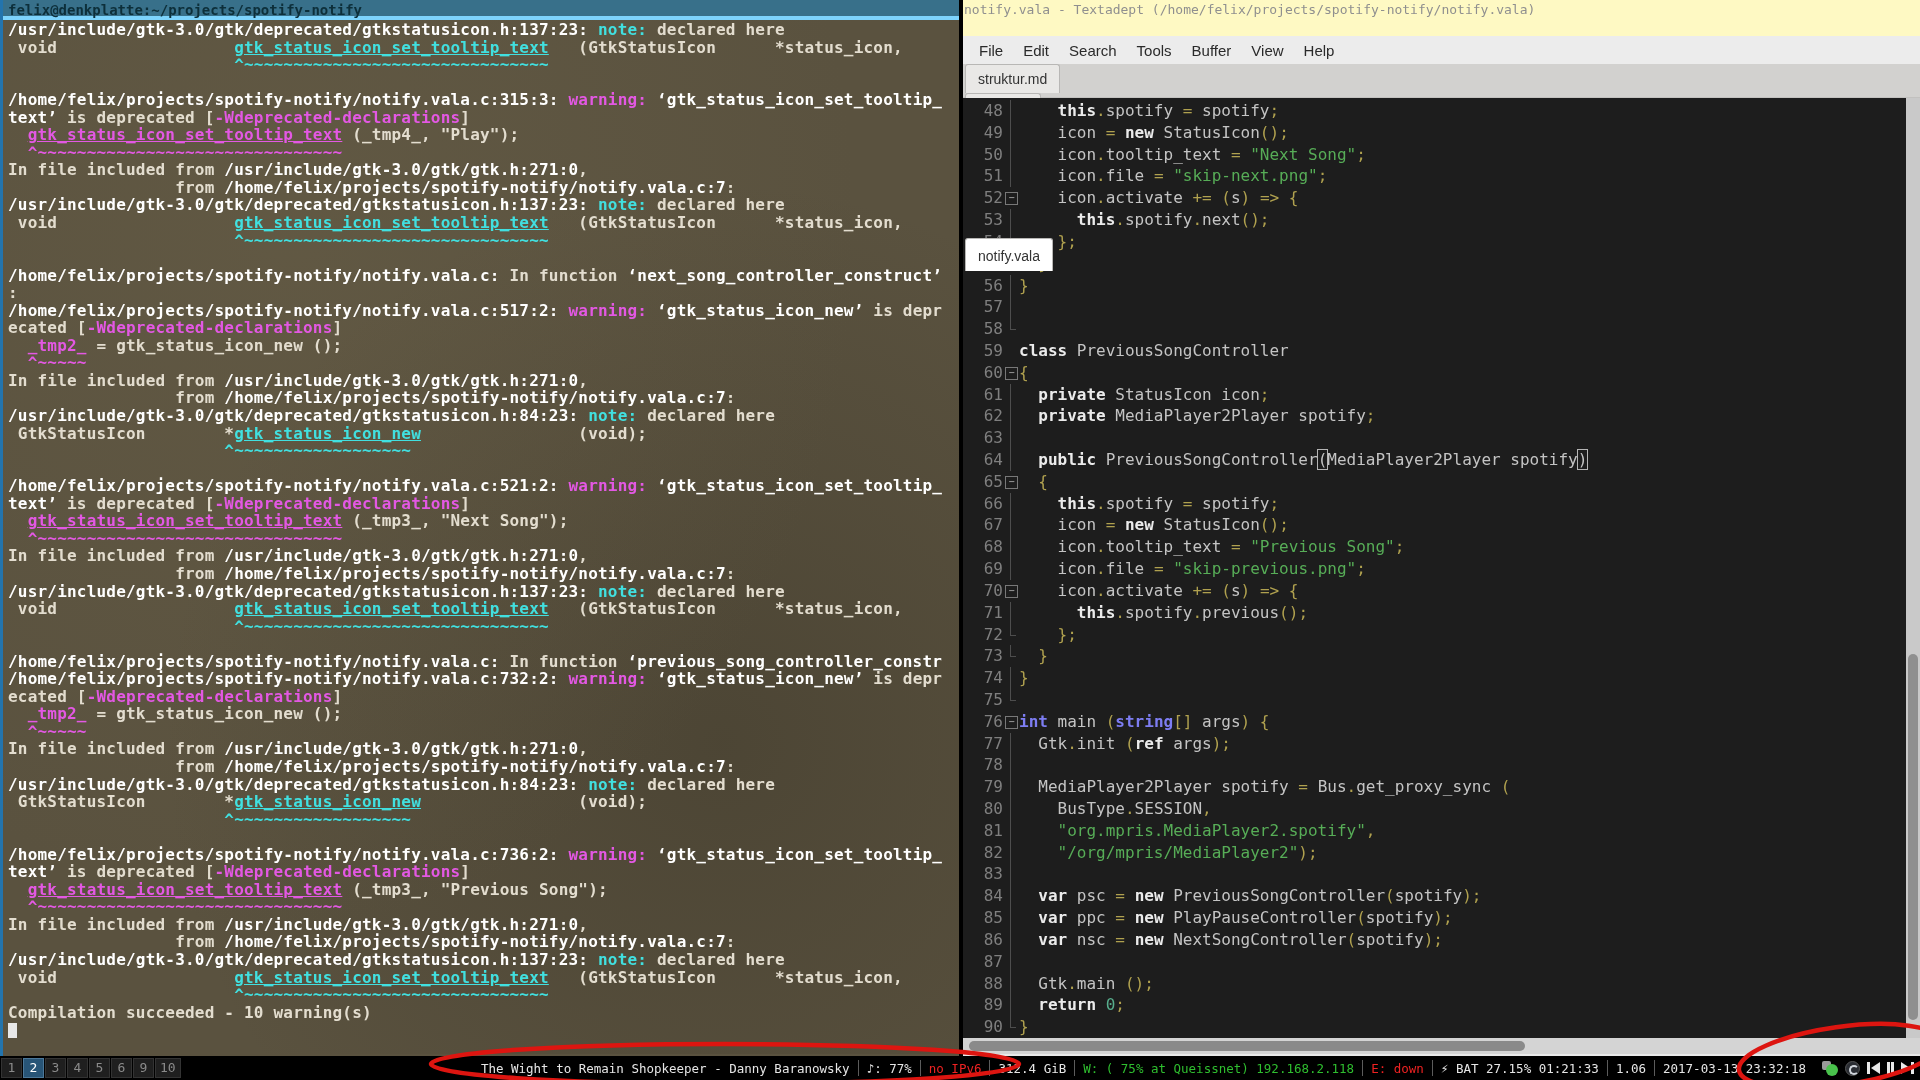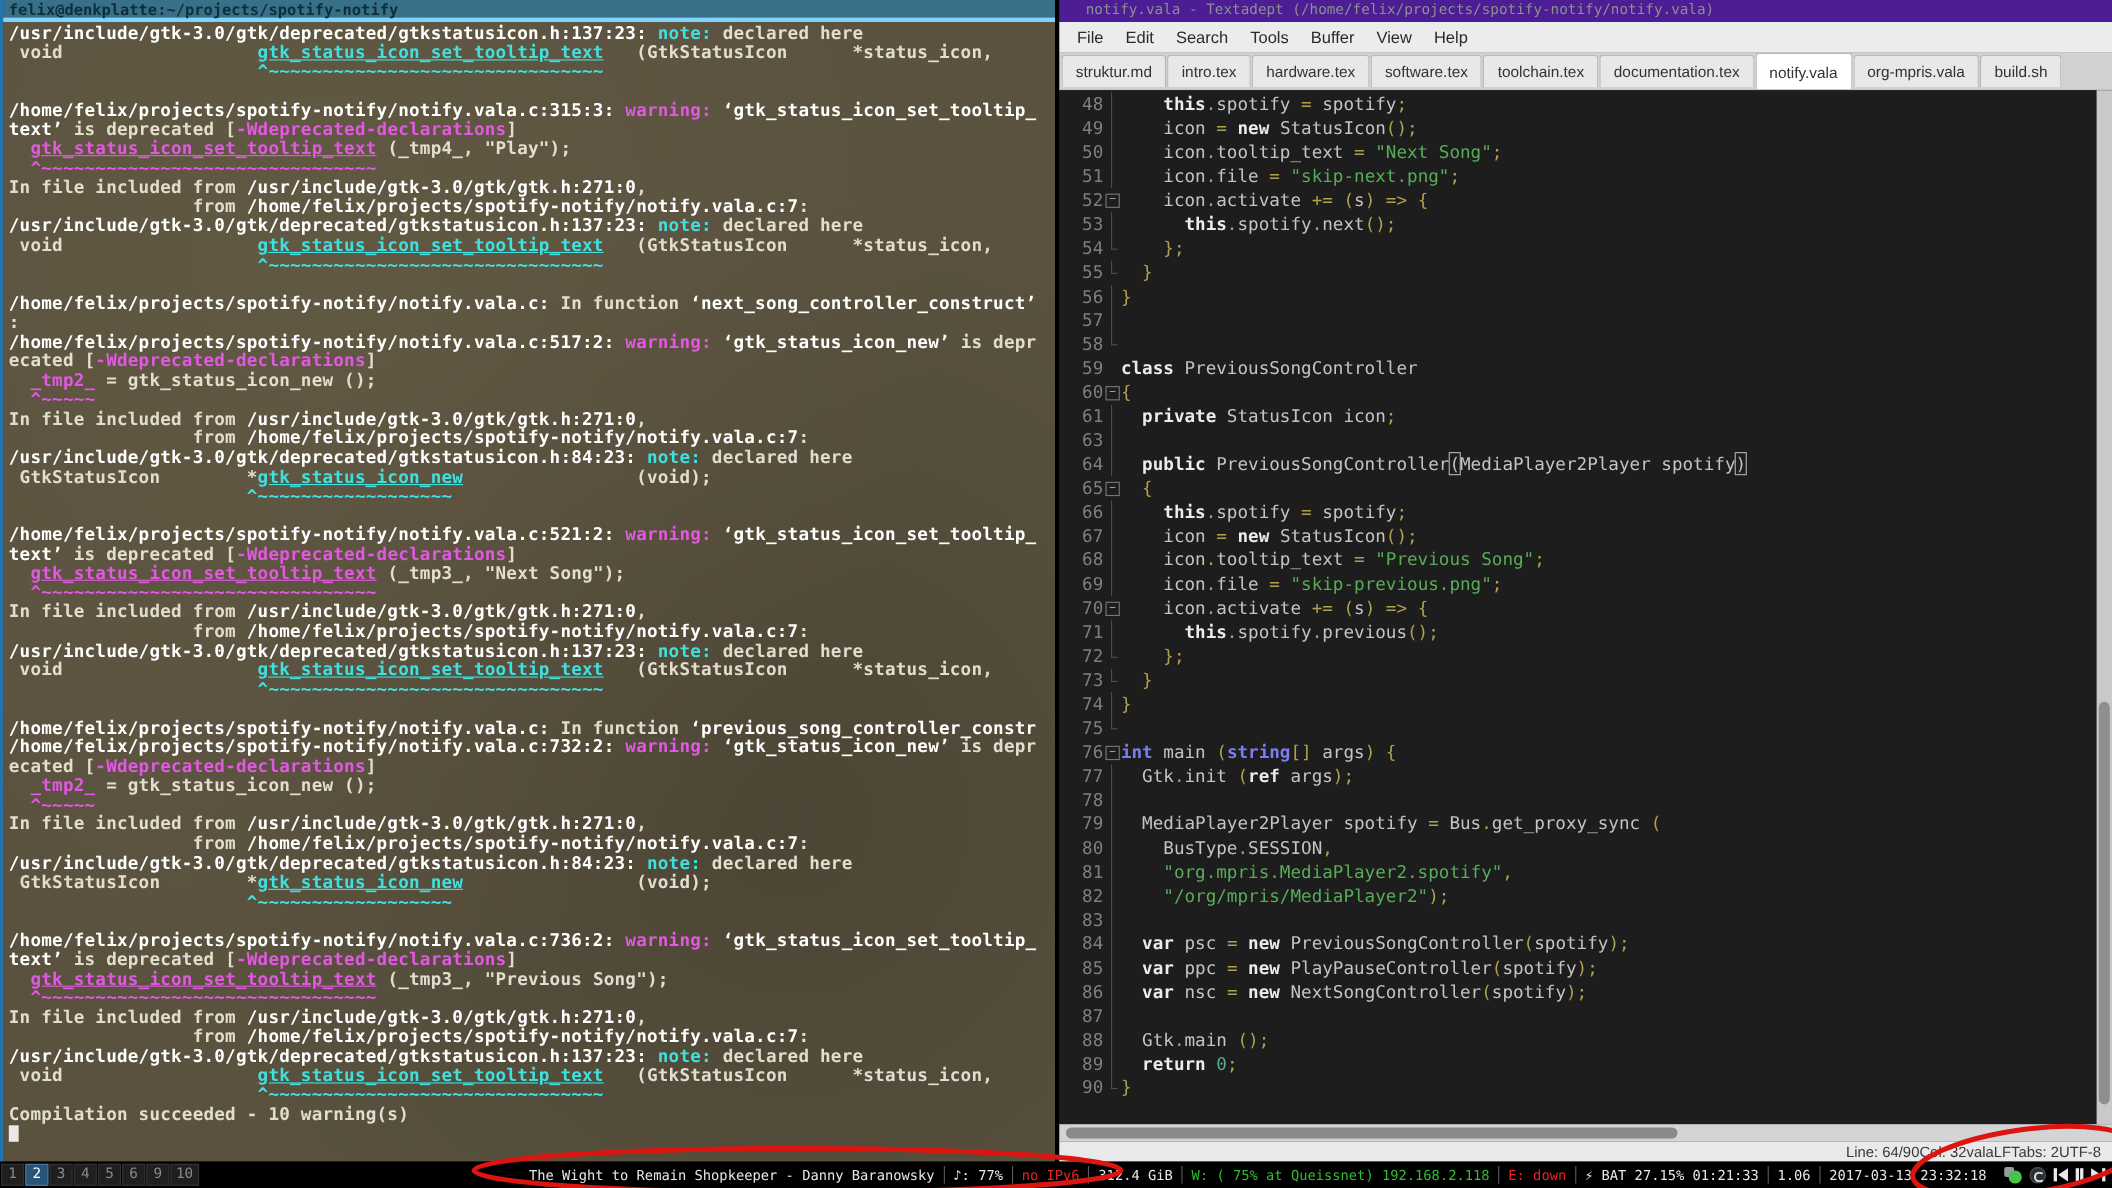--- a/index.html
+++ b/index.html
@@ -17,24 +17,24 @@
   .td { color:#e3ddcf; }
   .tb { color:#ffffff; }
   .tc { color:#41e0e0; }
   .tcu { color:#41e0e0; text-decoration:underline; }
   .tm { color:#e358e3; }
   .tmu { color:#e358e3; text-decoration:underline; }
   .cursor { display:inline-block; width:9px; height:15px; background:#e8e8e8; vertical-align:middle; }
 
   
   .editor { position:absolute; left:963px; top:0; width:957px; height:1056px; background:#1d1d1d; }
-  .ed-titlebar { height:20px; background:#4c1d95; color:#8f8f8f; font-size:13px; line-height:20px; padding-left:24px; }
+  .ed-titlebar { height:36px; background:#fef9c3; color:#8f8f8f; font-size:13px; line-height:20px; padding-left:1px; }
   .ed-menubar { height:28px; background:#ececec; display:flex; align-items:center; padding-left:6px; font-family:"Liberation Sans", sans-serif; font-size:15px; color:#2a2a2a; }
   .menu-item { padding:4px 10px; cursor:default; }
-  .ed-tabbar { height:34px; background:#d2d1cf; display:flex; align-items:center; padding-left:2px; border-bottom:1px solid #c2c1bf; }
+  .ed-tabbar { height:34px; background:#d2d1cf; display:flex; align-items:flex-start; padding-left:2px; border-bottom:1px solid #c2c1bf;flex-direction:column; }
   .tab { font-family:"Liberation Sans", sans-serif; font-size:14px; color:#333; background:#e9e8e6; border:1px solid #b8b7b5; border-bottom:none; padding:6px 12px 7px 12px; margin-right:1px; height:29px; border-radius:3px 3px 0 0; white-space:nowrap; }
   .tab.active { background:#ffffff; height:33px; padding-top:9px; position:relative; z-index:2; }
   .ed-main { position:relative; height:940px; background:#1d1d1d; }
   .code { position:absolute; left:0; top:0; right:14px; bottom:0; overflow:hidden; padding-top:2px; }
   .code-row { display:flex; height:21.82px; line-height:21.82px; font-size:16px; white-space:pre; }
   .lnum { width:40px; text-align:right; color:#7f7f7f; flex:0 0 40px; }
   .fold { position:relative; width:16px; flex:0 0 16px; }
   .fold.f-line::before { content:""; position:absolute; left:7px; top:0; bottom:0; width:1px; background:#4d4d4d; }
   .fold.f-end::before { content:""; position:absolute; left:7px; top:0; height:12px; width:1px; background:#4d4d4d; }
   .fold.f-end::after { content:""; position:absolute; left:7px; top:11px; width:6px; height:1px; background:#4d4d4d; }
@@ -181,20 +181,21 @@
           <div class="code-row"><span class="lnum">52</span><span class="fold f-box"></span><span class="code-text"><span class="cd">    icon</span><span class="co">.</span><span class="cd">activate </span><span class="co">+=</span><span class="cd"> </span><span class="co">(</span><span class="cd">s</span><span class="co">)</span><span class="cd"> </span><span class="co">=&gt;</span><span class="cd"> </span><span class="co">{</span></span></div>
           <div class="code-row"><span class="lnum">53</span><span class="fold f-line"></span><span class="code-text"><span class="cd">      </span><span class="ck">this</span><span class="co">.</span><span class="cd">spotify</span><span class="co">.</span><span class="cd">next</span><span class="co">();</span></span></div>
           <div class="code-row"><span class="lnum">54</span><span class="fold f-end"></span><span class="code-text"><span class="cd">    </span><span class="co">};</span></span></div>
           <div class="code-row"><span class="lnum">55</span><span class="fold f-end"></span><span class="code-text"><span class="cd">  </span><span class="co">}</span></span></div>
           <div class="code-row"><span class="lnum">56</span><span class="fold f-line"></span><span class="code-text"><span class="co">}</span></span></div>
           <div class="code-row"><span class="lnum">57</span><span class="fold f-line"></span><span class="code-text"></span></div>
           <div class="code-row"><span class="lnum">58</span><span class="fold f-end"></span><span class="code-text"></span></div>
           <div class="code-row"><span class="lnum">59</span><span class="fold "></span><span class="code-text"><span class="ck">class</span><span class="cd"> PreviousSongController</span></span></div>
           <div class="code-row"><span class="lnum">60</span><span class="fold f-box"></span><span class="code-text"><span class="co">{</span></span></div>
           <div class="code-row"><span class="lnum">61</span><span class="fold f-line"></span><span class="code-text"><span class="cd">  </span><span class="ck">private</span><span class="cd"> StatusIcon icon</span><span class="co">;</span></span></div>
+          <div class="code-row"><span class="lnum">62</span><span class="fold f-line"></span><span class="code-text"><span class="cd">  </span><span class="ck">private</span><span class="cd"> MediaPlayer2Player spotify</span><span class="co">;</span></span></div>
           <div class="code-row"><span class="lnum">63</span><span class="fold f-line"></span><span class="code-text"></span></div>
           <div class="code-row"><span class="lnum">64</span><span class="fold f-line"></span><span class="code-text"><span class="cd">  </span><span class="ck">public</span><span class="cd"> PreviousSongController</span><span class="cpm">(</span><span class="cd">MediaPlayer2Player spotify</span><span class="cpm">)</span></span></div>
           <div class="code-row"><span class="lnum">65</span><span class="fold f-box"></span><span class="code-text"><span class="cd">  </span><span class="co">{</span></span></div>
           <div class="code-row"><span class="lnum">66</span><span class="fold f-line"></span><span class="code-text"><span class="cd">    </span><span class="ck">this</span><span class="co">.</span><span class="cd">spotify </span><span class="co">=</span><span class="cd"> spotify</span><span class="co">;</span></span></div>
           <div class="code-row"><span class="lnum">67</span><span class="fold f-line"></span><span class="code-text"><span class="cd">    icon </span><span class="co">=</span><span class="cd"> </span><span class="ck">new</span><span class="cd"> StatusIcon</span><span class="co">();</span></span></div>
           <div class="code-row"><span class="lnum">68</span><span class="fold f-line"></span><span class="code-text"><span class="cd">    icon</span><span class="co">.</span><span class="cd">tooltip_text </span><span class="co">=</span><span class="cd"> </span><span class="cs">"Previous Song"</span><span class="co">;</span></span></div>
           <div class="code-row"><span class="lnum">69</span><span class="fold f-line"></span><span class="code-text"><span class="cd">    icon</span><span class="co">.</span><span class="cd">file </span><span class="co">=</span><span class="cd"> </span><span class="cs">"skip-previous.png"</span><span class="co">;</span></span></div>
           <div class="code-row"><span class="lnum">70</span><span class="fold f-box"></span><span class="code-text"><span class="cd">    icon</span><span class="co">.</span><span class="cd">activate </span><span class="co">+=</span><span class="cd"> </span><span class="co">(</span><span class="cd">s</span><span class="co">)</span><span class="cd"> </span><span class="co">=&gt;</span><span class="cd"> </span><span class="co">{</span></span></div>
           <div class="code-row"><span class="lnum">71</span><span class="fold f-line"></span><span class="code-text"><span class="cd">      </span><span class="ck">this</span><span class="co">.</span><span class="cd">spotify</span><span class="co">.</span><span class="cd">previous</span><span class="co">();</span></span></div>
           <div class="code-row"><span class="lnum">72</span><span class="fold f-end"></span><span class="code-text"><span class="cd">    </span><span class="co">};</span></span></div>

